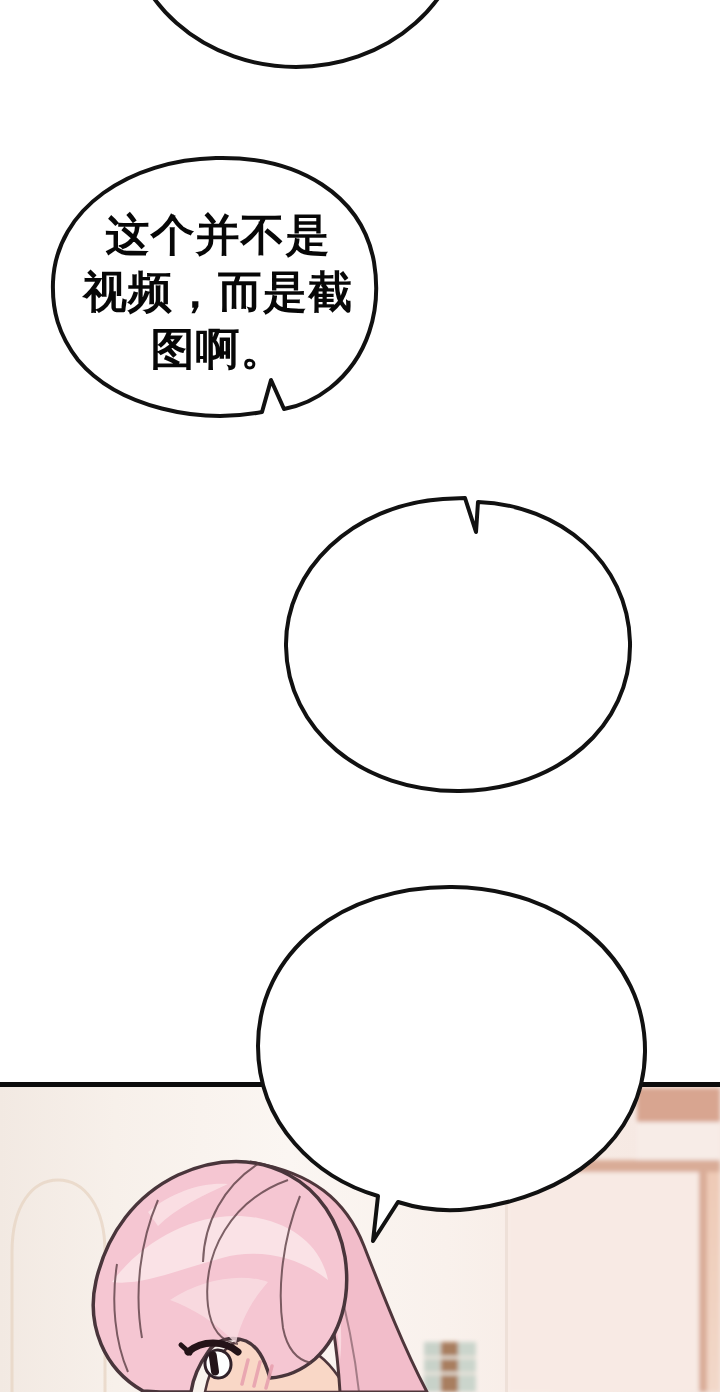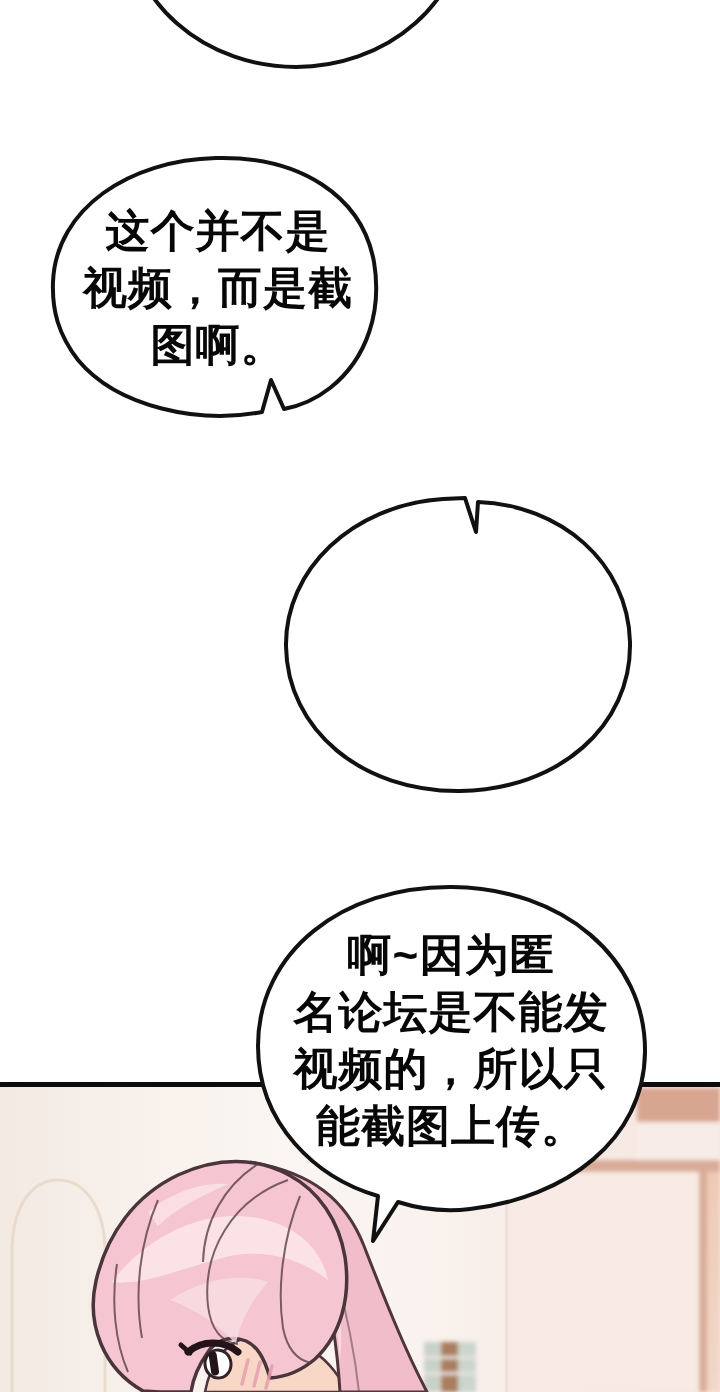--- a/index.html
+++ b/index.html
@@ -17,21 +17,21 @@
   .bubble-text{
     position:absolute;
     text-align:center;
     white-space:pre-line;
     font-weight:700;
     font-size:44px;
     line-height:57px;
     letter-spacing:1px;
     color:#070707;
     z-index:5;
-    font-family:Liberation Mono, monospace;
+    font-family:Liberation Sans, sans-serif;
   }
   .bubble-text.b1{left:48px;top:206px;width:340px;}
   .bubble-text.b2{left:289px;top:566px;width:340px;}
   .bubble-text.b3{left:271px;top:930px;width:360px;}
 </style>
 </head>
 <body>
 
 <div class="page">
 
@@ -129,18 +129,14 @@
 
       <path d="M 465 498 L 476 532 L 478 502 C 560 505 628 562 630 642 C 632 726 558 790 460 791 C 362 792 287 730 286 646 C 285 570 352 505 443 499 L 465 498 Z"></path>
 
       <path d="M 452 887 C 562 888 646 958 645 1052 C 644 1140 566 1198 470 1209 C 445 1212 420 1209 398 1202 L 373 1241 L 378 1196 C 316 1178 258 1124 258 1046 C 258 952 342 886 452 887 Z"></path>
     </g>
   </svg>
 
   <div class="bubble-text b1">这个并不是
 视频，而是截
 图啊。</div>
-  <div class="bubble-text b3">啊~因为匿
-名论坛是不能发
-视频的，所以只
-能截图上传。</div>
 
 </div>
 
 </body></html>

